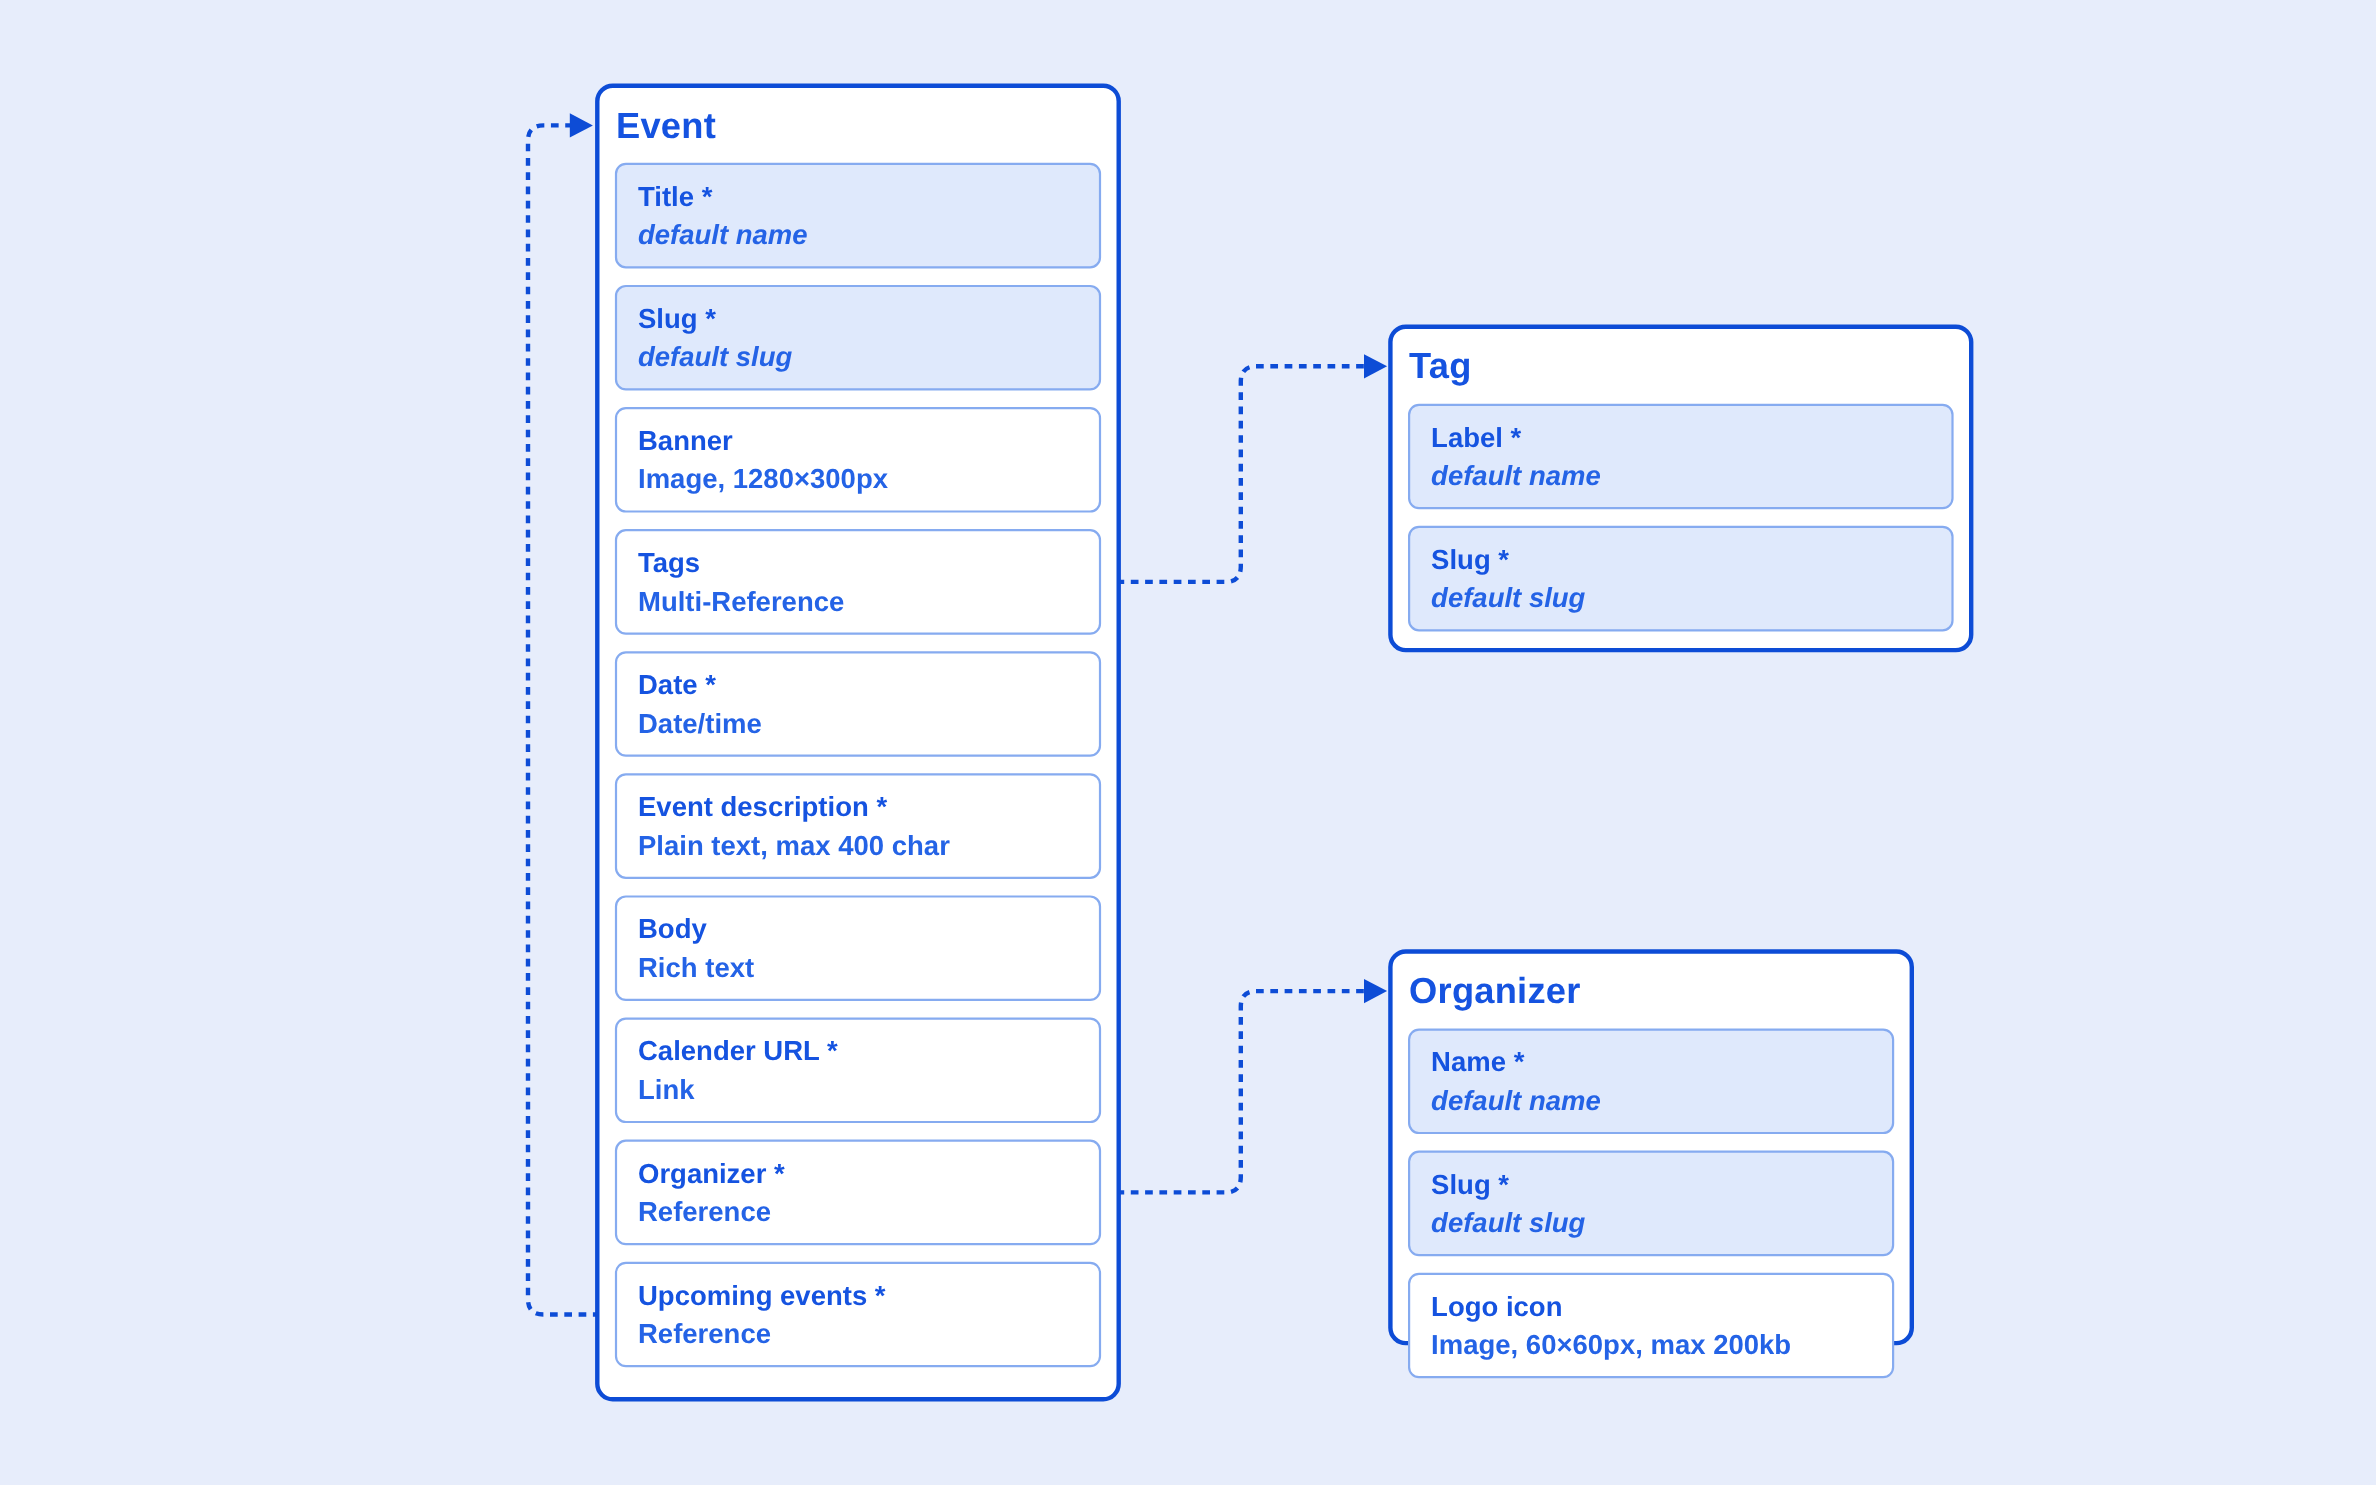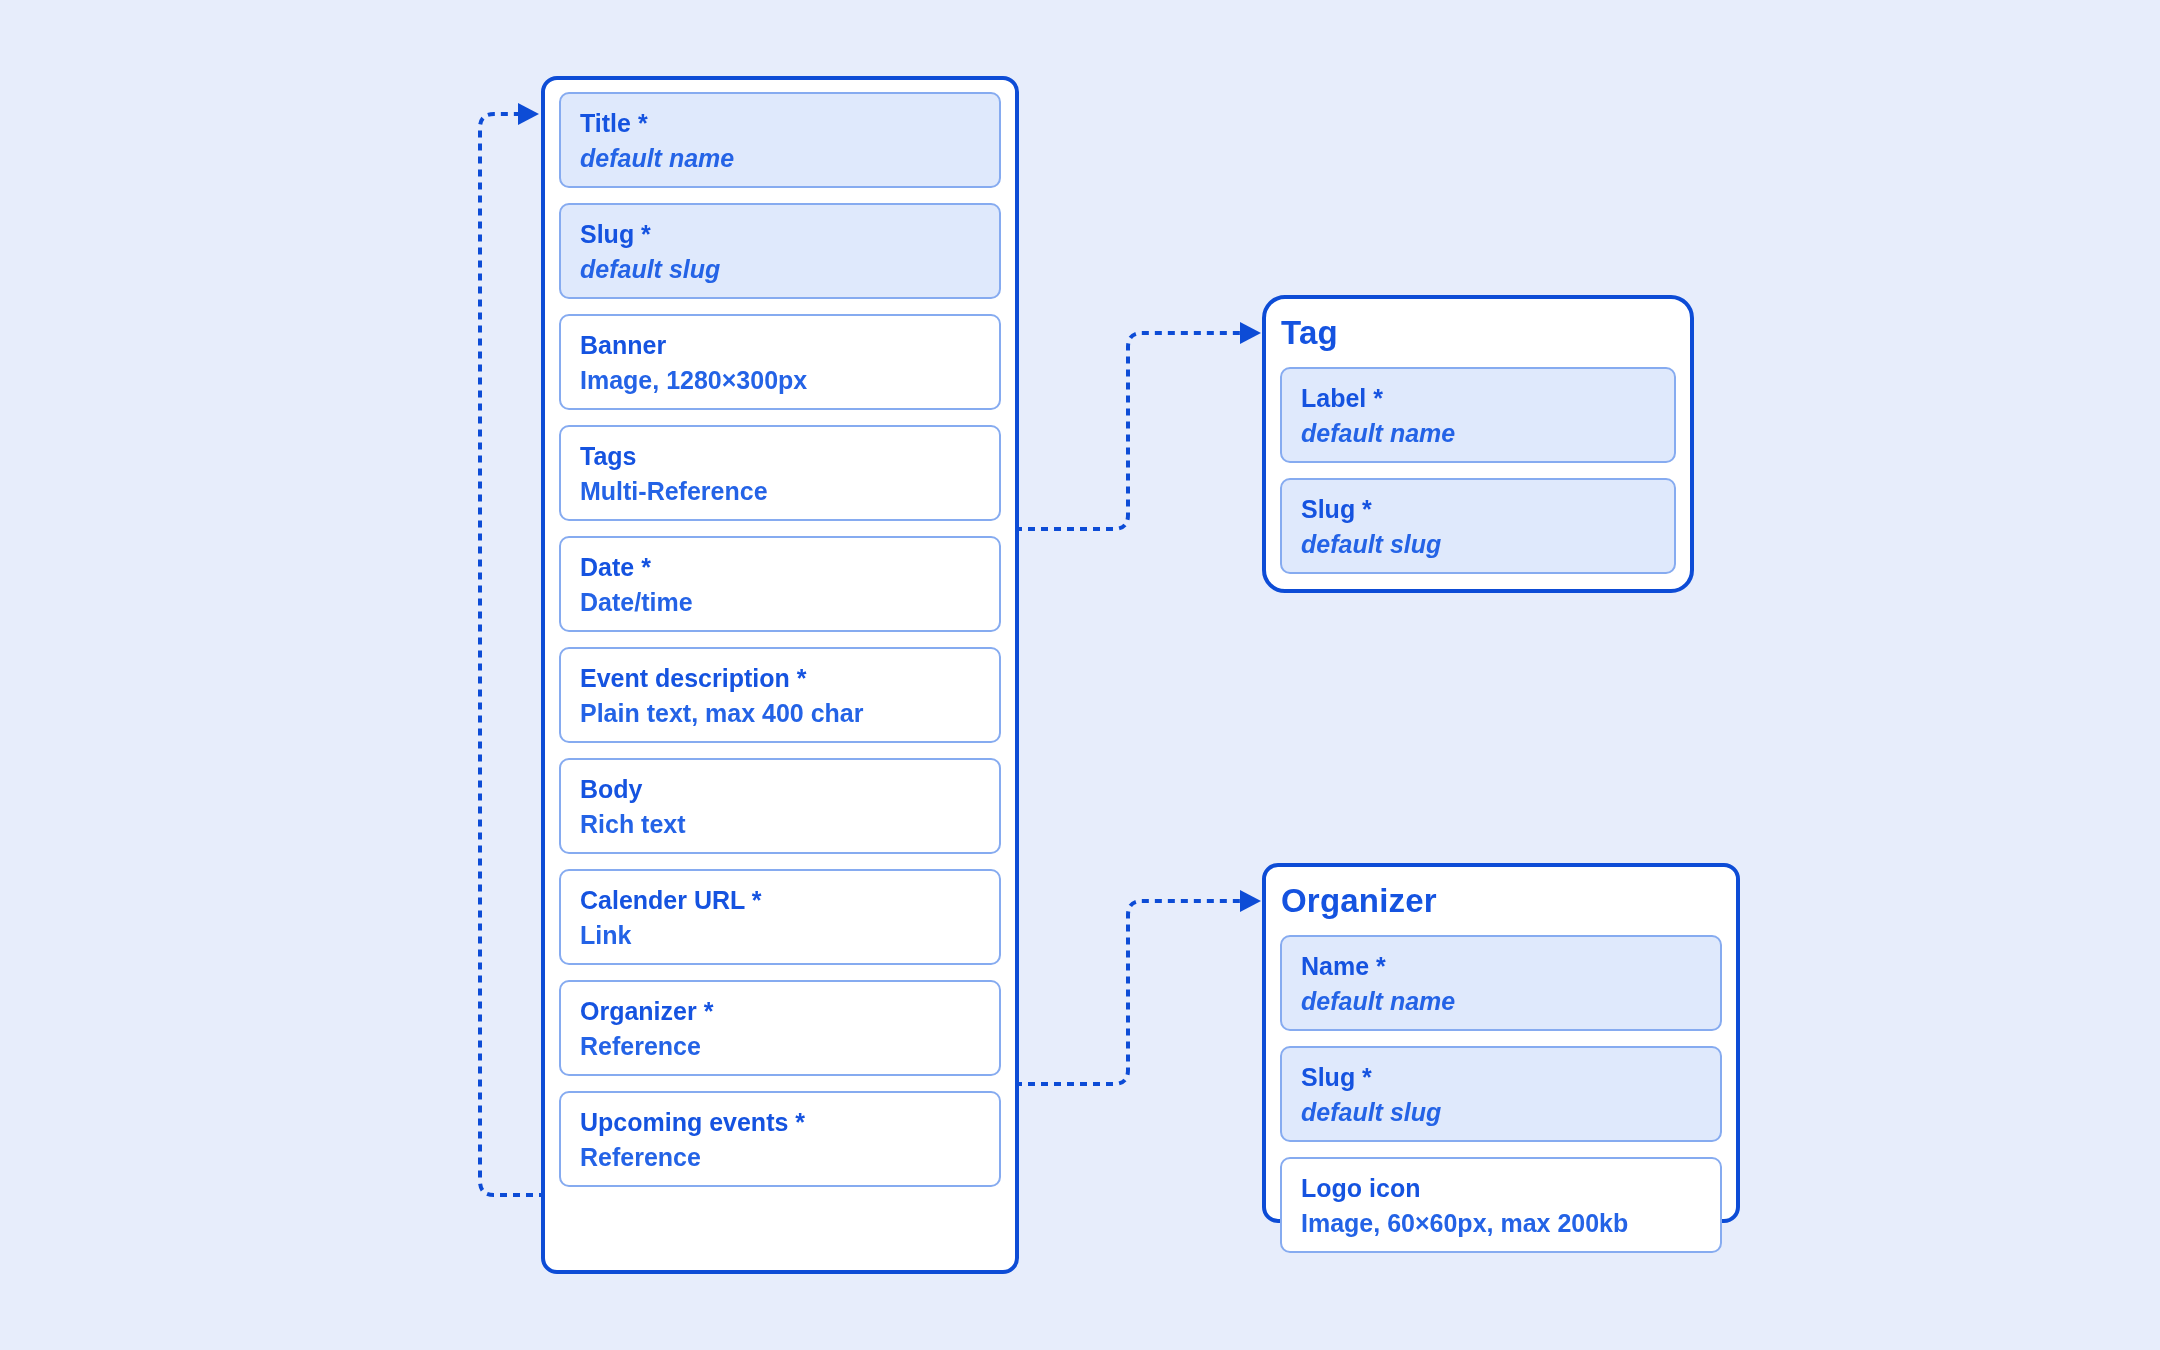--- a/index.html
+++ b/index.html
@@ -61,21 +61,21 @@
     color:var(--accent-text);
   }
   .field .value{
     font-size:25px;
     line-height:28px;
     color:var(--value-text);
     font-weight:bold;
   }
   .field .value.italic{font-style:italic;}
   #card-event{left:541px;top:76px;width:478px;height:1198px;}
-  #card-tag{left:1262px;top:295px;width:432px;height:298px;border-radius:23px;}
+  #card-tag{left:1262px;top:295px;width:532px;height:298px;}
   #card-organizer{left:1262px;top:863px;width:478px;height:360px;}
 </style>
 </head>
 <body>
 
 <div class="stage">
 
   <svg class="connector-layer" viewBox="0 0 2160 1350">
     <g class="connector">
       <path d="M 1002 529 H 1114 Q 1128 529 1128 515 V 347 Q 1128 333 1142 333 H 1240"></path>
@@ -88,20 +88,21 @@
       <polygon points="1240,890 1240,912 1261,901"></polygon>
     </g>
     <g class="connector">
       <path d="M 559 1195 H 494 Q 480 1195 480 1181 V 128 Q 480 114 494 114 H 519"></path>
       <circle cx="559" cy="1195" r="11"></circle>
       <polygon points="518,103 518,125 539,114"></polygon>
     </g>
   </svg>
 
   <section class="card" id="card-event">
+    <h2>Event</h2>
     <div class="fields">
         <div class="field filled">
           <span class="label">Title *</span>
           <span class="value italic">default name</span>
         </div>
         <div class="field filled">
           <span class="label">Slug *</span>
           <span class="value italic">default slug</span>
         </div>
         <div class="field">

